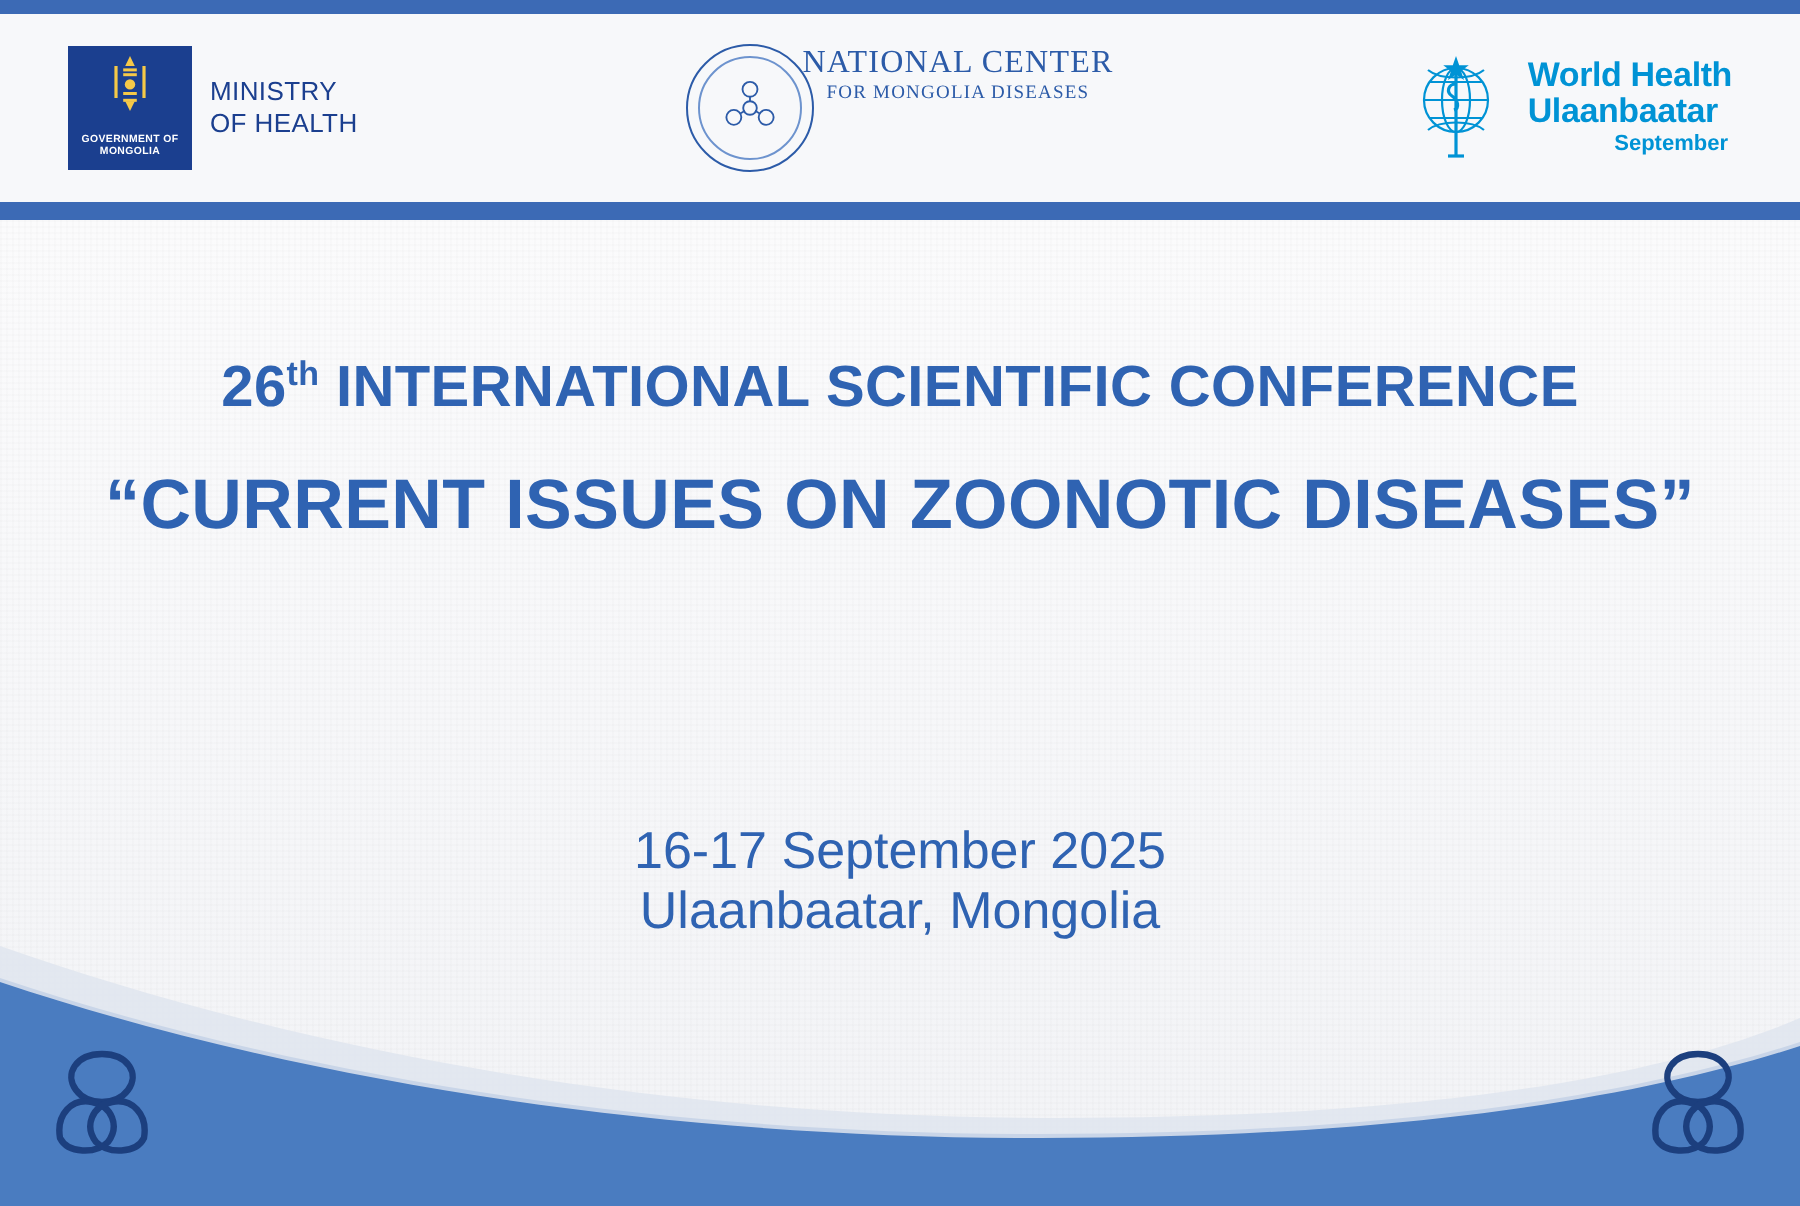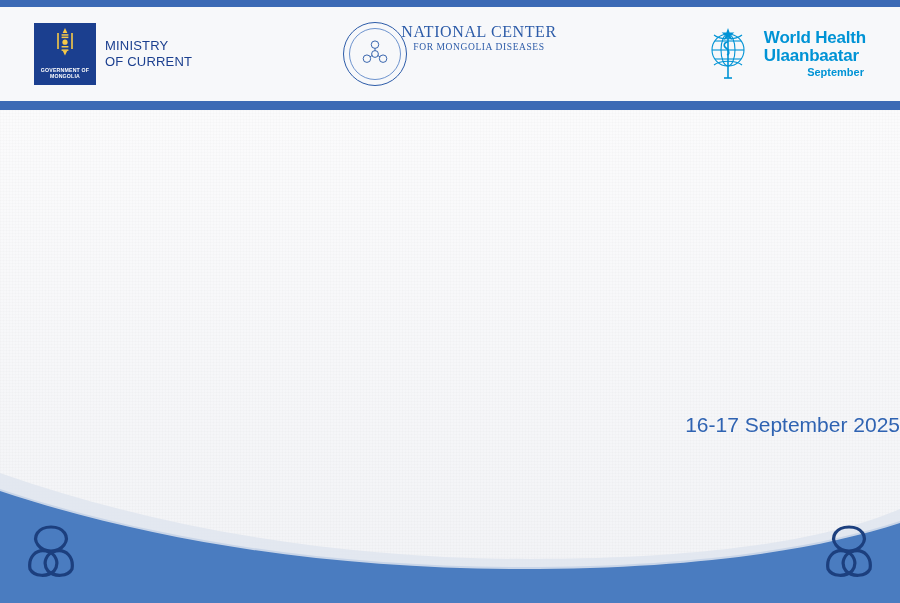--- a/index.html
+++ b/index.html
@@ -204,23 +204,23 @@
     font-weight: bold;
     line-height: 46px;
     letter-spacing: 0.2px;
   }
 
   .date-block {
     position: absolute;
     top: 300px;
     left: 0;
     width: 900px;
-    text-align: right;
+    text-align: center;
     color: #2f63b2;
-    font-size: 21px;
+    font-size: 26px;
     line-height: 30px;
   }
 
   
   .wave {
     position: absolute;
     left: 0;
     bottom: 0;
     width: 900px;
     height: 160px;
@@ -260,21 +260,21 @@
                 <rect x="16.2" y="5" width="1.6" height="16"></rect>
                 <rect x="6.6" y="21.4" width="6.8" height="1.5"></rect>
                 <polygon points="10,27.5 12.4,22.6 7.6,22.6"></polygon>
               </g>
             </svg>
           </div>
           <div class="moh-gov-text">GOVERNMENT OF MONGOLIA</div>
         </div>
         <div class="moh-words">
           <div>MINISTRY</div>
-          <div>OF CURRENT</div>
+          <div>OF HEALTH</div>
         </div>
       </div>
     </div>
 
     <div class="logo-slot">
       <div class="nczd">
         <div class="nczd-seal">
           <div class="inner-ring"></div>
           <svg viewBox="0 0 40 40" width="34" height="34" aria-hidden="true">
             <g stroke="#2c5ba8" fill="none" stroke-width="1.1">
@@ -325,23 +325,28 @@
         </div>
       </div>
     </div>
 
   </div>
 
   <div class="header-divider"></div>
 
   <div class="body-area">
 
+    <div class="title-block">
+      <div class="line-1"><span>26</span><sup>th</sup><span> INTERNATIONAL SCIENTIFIC CONFERENCE</span></div>
+      <div class="line-2">“CURRENT ISSUES ON ZOONOTIC DISEASES”</div>
+    </div>
 
     <div class="date-block">
       <div>16-17 September 2025</div>
+      <div>Ulaanbaatar, Mongolia</div>
     </div>
 
     <svg class="wave" viewBox="0 0 900 160" preserveAspectRatio="none">
       <path d="M0,46 C150,96 330,124 520,124 C700,124 820,104 900,78 L900,160 L0,160 Z" fill="#4a7cc0"></path>
       <path d="M0,30 C160,86 340,116 530,116 C710,116 830,96 900,66 L900,80 C820,106 700,126 520,126 C330,126 150,98 0,48 Z" fill="#dfe5ef" opacity="0.85"></path>
     </svg>
 
     <div class="knot left">
       <svg viewBox="0 0 66 56" width="66" height="56" aria-hidden="true">
         <g stroke="#1c3f7e" fill="none" stroke-width="3.2" stroke-linejoin="round">

